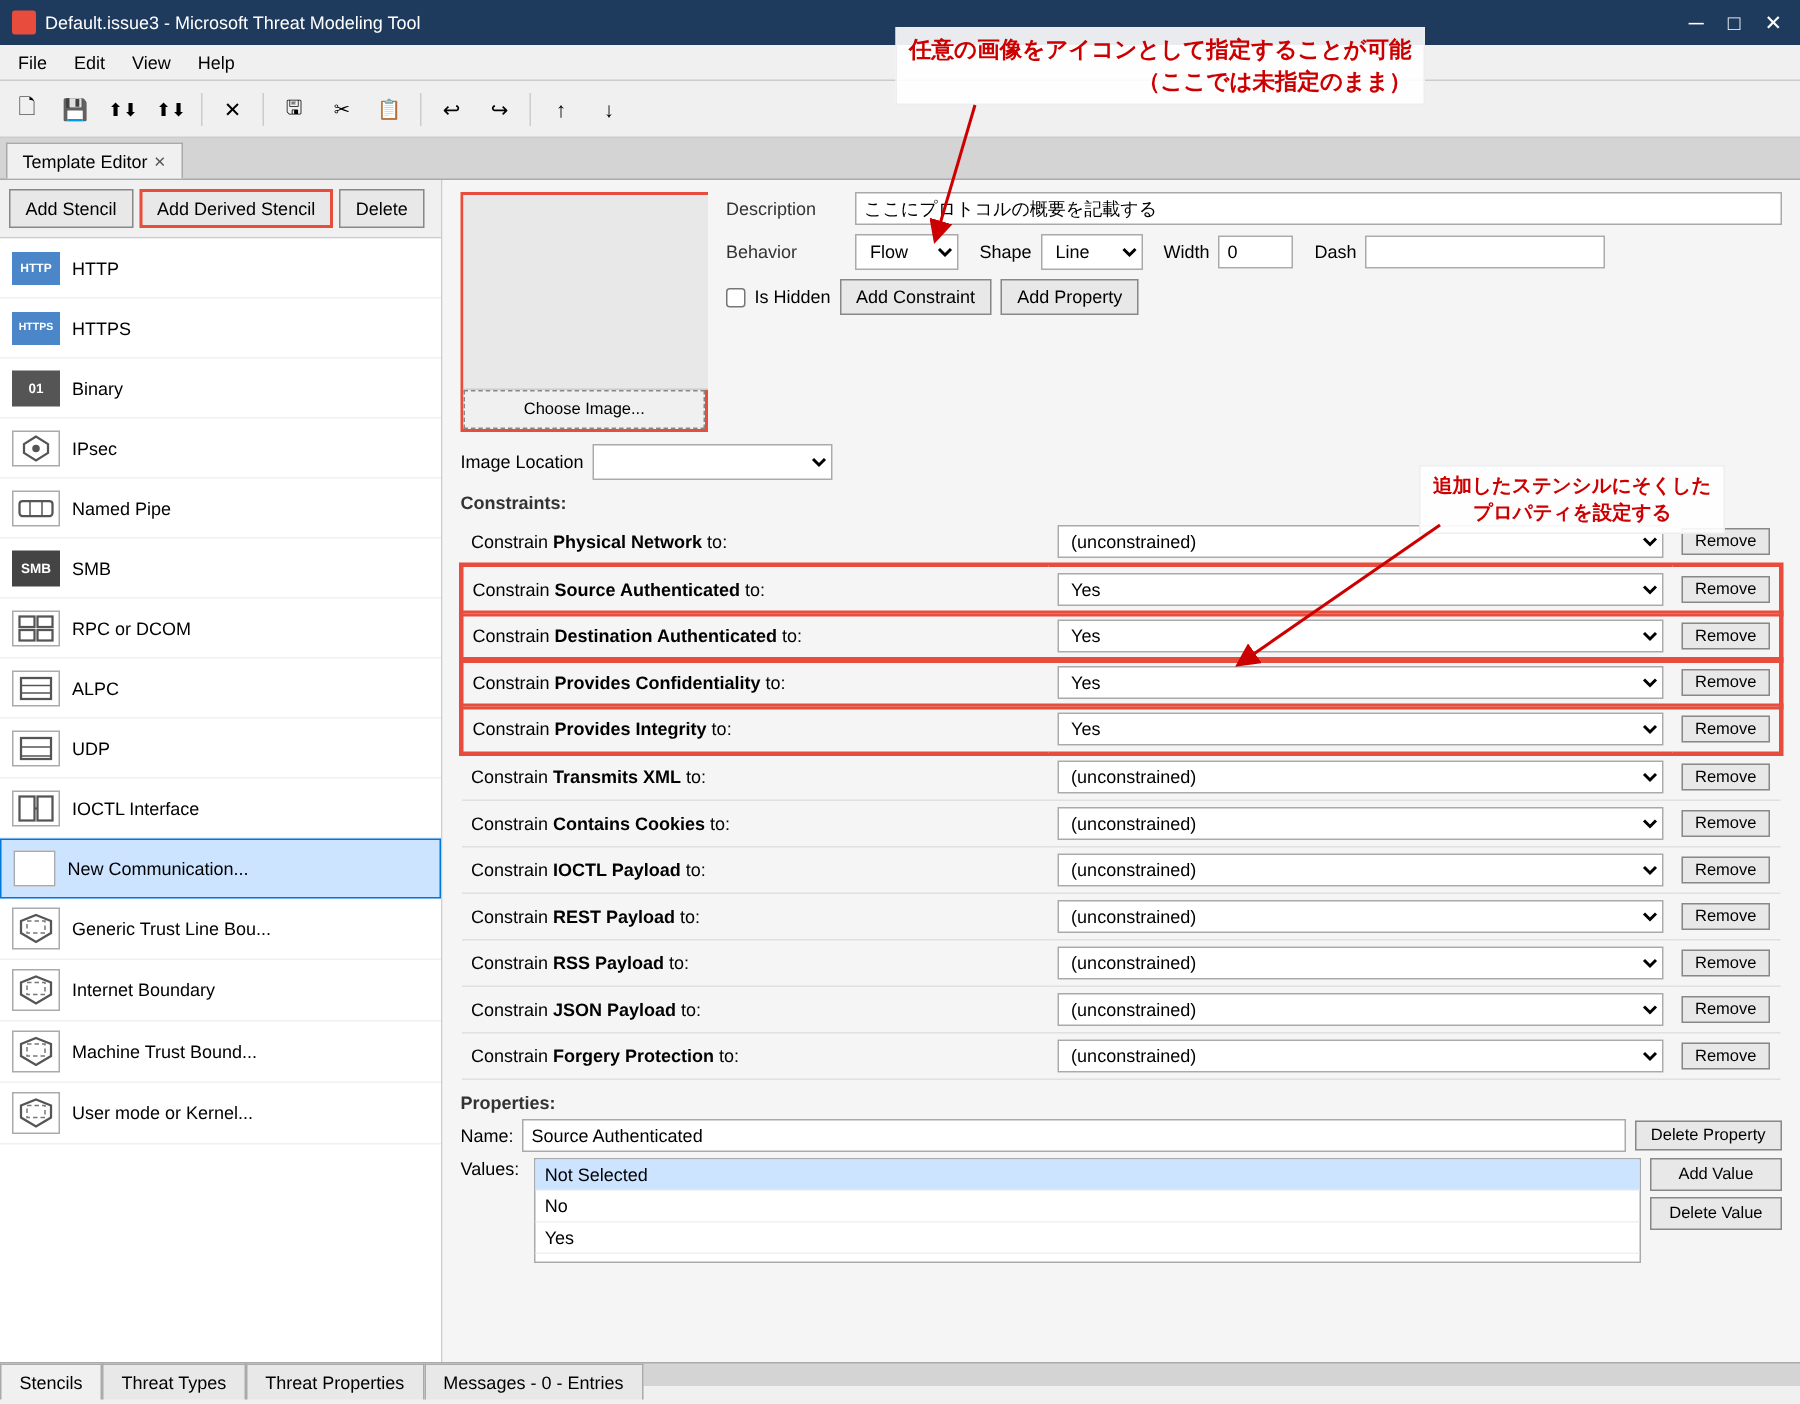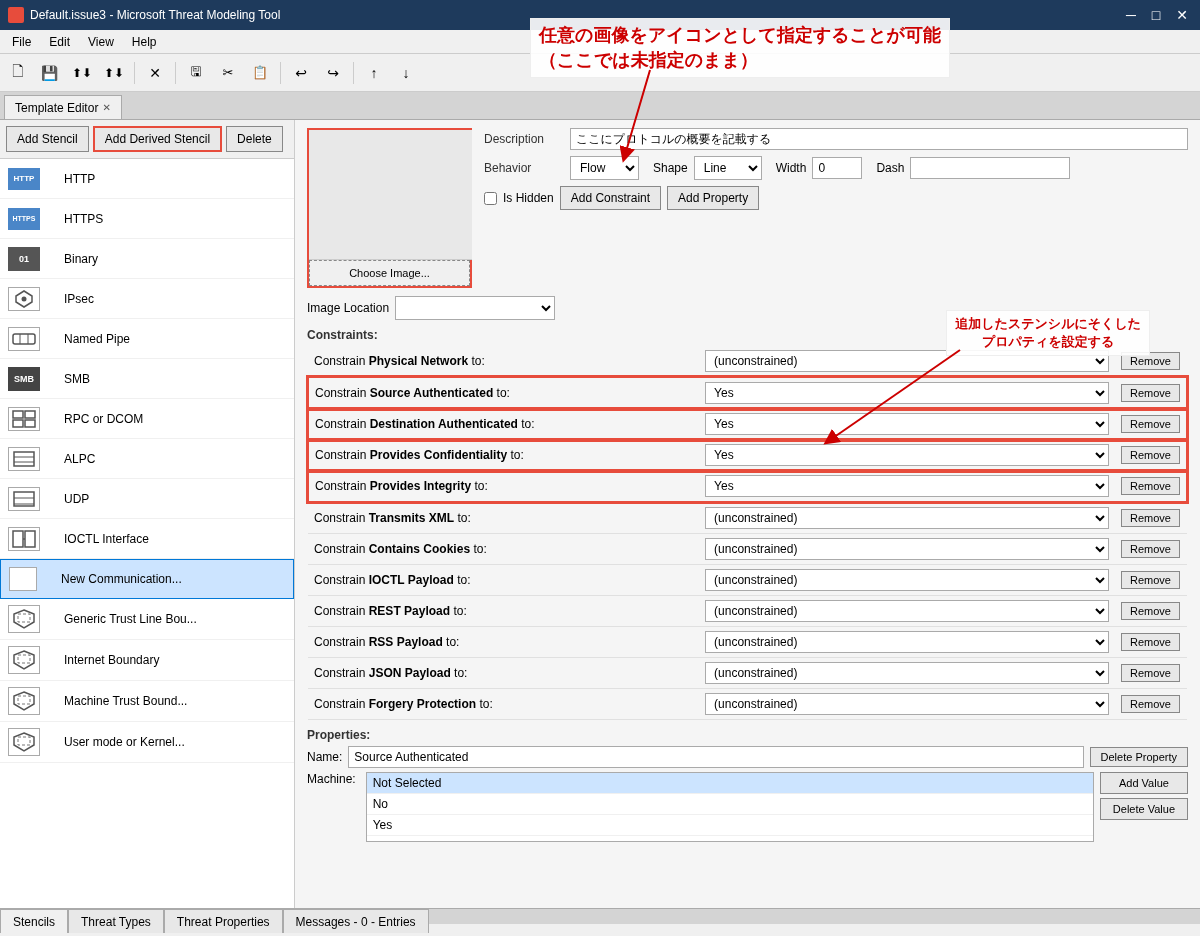--- a/index.html
+++ b/index.html
@@ -119,21 +119,21 @@
     
     .stencil-list {
       flex: 1;
       overflow-y: auto;
       background: white;
     }
     .stencil-item {
       display: flex;
       align-items: center;
       padding: 6px 8px;
-      gap: 24px;
+      gap: 8px;
       cursor: pointer;
       border-bottom: 1px solid #f0f0f0;
       min-height: 40px;
     }
     .stencil-item.selected { background: #cce4ff; border: 1px solid #0078d7; }
     .stencil-icon {
       width: 32px; height: 28px;
       background: #ddd;
       display: flex; align-items: center; justify-content: center;
       font-size: 10px; font-weight: bold; color: #555;
@@ -661,21 +661,21 @@
       </table>
 
       <div class="props-section">
         <div class="section-label">Properties:</div>
         <div class="props-name-row">
           <span>Name:</span>
           <input class="props-name-input" type="text" value="Source Authenticated" style="">
           <button class="delete-prop-btn">Delete Property</button>
         </div>
         <div class="values-area">
-          <span style="margin-right:4px;">Machine:</span>
+          <span style="margin-right:4px;">Values:</span>
           <div class="values-list" id="values-list">
           <div class="values-list-item selected">Not Selected</div>
               <div class="values-list-item">No</div>
               <div class="values-list-item">Yes</div>
             </div>
           <div class="values-buttons">
             <button class="value-action-btn">Add Value</button>
             <button class="value-action-btn">Delete Value</button>
           </div>
         </div>
@@ -693,21 +693,21 @@
     <span>Threat Types</span>
   </div>
   <div class="bottom-tab">
     <span>Threat Properties</span>
   </div>
   <div class="bottom-tab">
     <span>Messages - 0 - Entries</span>
   </div>
 </div>
 
-<div class="callout" style="top:18px; right:250px; text-align:left; background:rgba(255,255,255,0.9); padding:4px 8px; border:1px solid #eee; font-size:18px; color:#cc0000;">
+<div class="callout" style="top:18px; right:250px; text-align:right; background:rgba(255,255,255,0.9); padding:4px 8px; border:1px solid #eee; font-size:15px; color:#cc0000;">
   任意の画像をアイコンとして指定することが可能<br>（ここでは未指定のまま）
 </div>
 
 <svg style="position:absolute;top:65px;right:460px;pointer-events:none;" width="120" height="100">
   <line x1="30" y1="5" x2="5" y2="90" stroke="#cc0000" stroke-width="2" marker-end="url(#arrow)"></line>
   <defs>
       <marker id="arrow" markerWidth="8" markerHeight="8" refX="4" refY="4" orient="auto">
         <path d="M0,0 L8,4 L0,8 Z" fill="#cc0000"></path>
       </marker>
     </defs>

